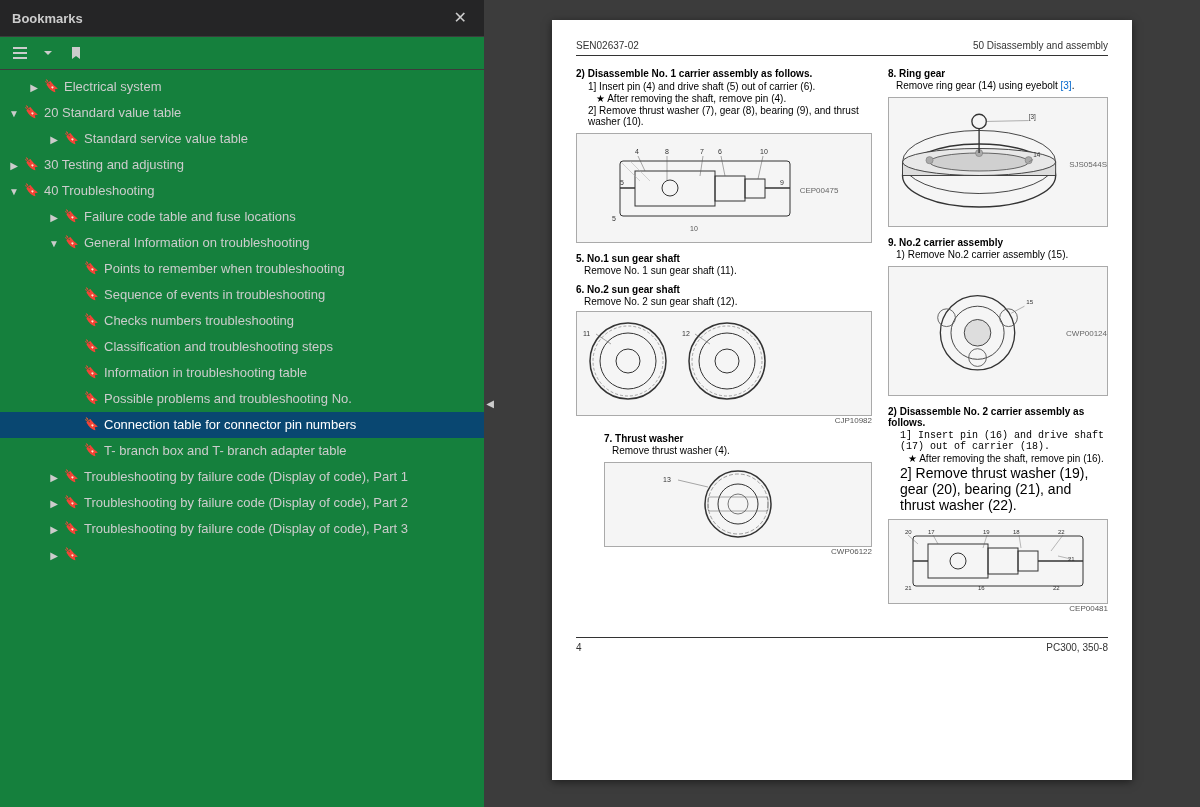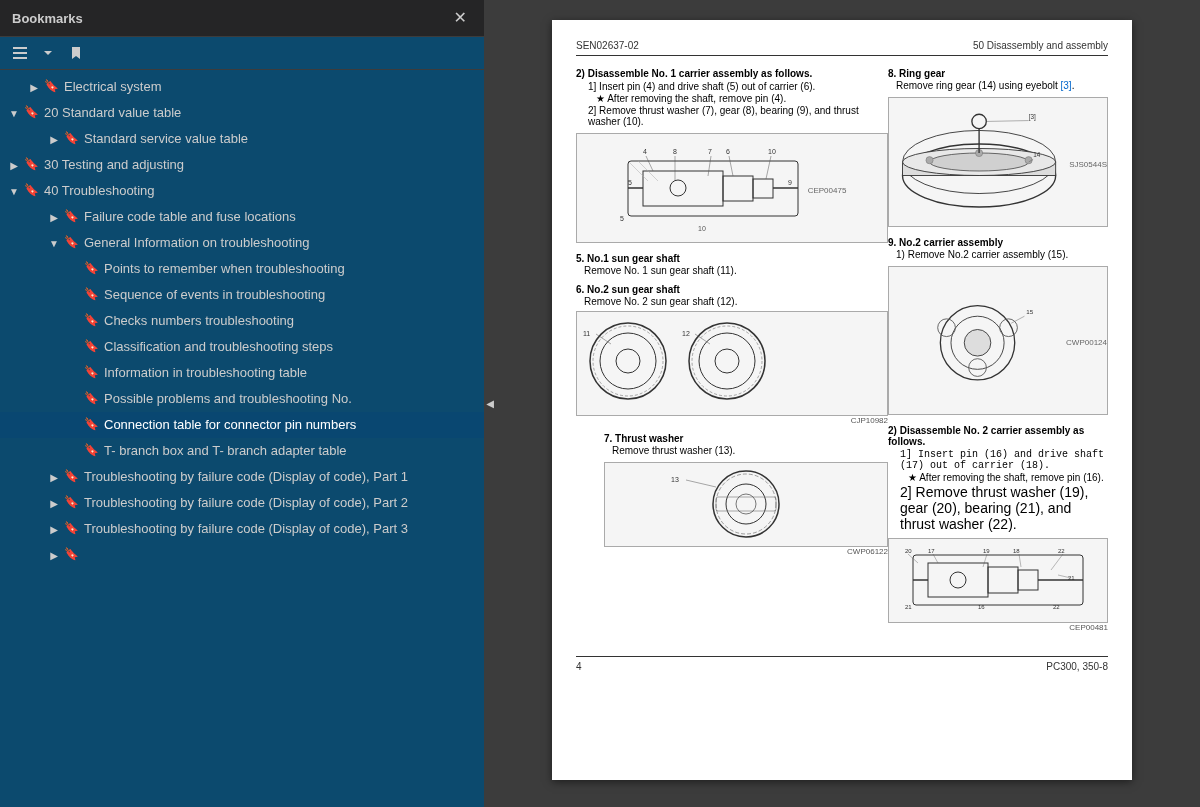--- a/index.html
+++ b/index.html
@@ -2,21 +2,21 @@
 <html><head>
   <meta charset="utf-8">
   <style>
     * { margin: 0; padding: 0; box-sizing: border-box; }
     body { font-family: 'Segoe UI', Arial, sans-serif; background: #2b2b2b; display: flex; width: 1200px; height: 807px; overflow: hidden; }
 
     
     .left-panel {
       width: 484px;
       min-width: 484px;
-      background: #0c4a6e;
+      background: #15803d;
       display: flex;
       flex-direction: column;
       color: #d4d4d4;
       font-size: 13px;
       position: relative;
     }
 
     .panel-header {
       display: flex;
       align-items: center;
@@ -372,21 +372,21 @@
 
 <div class="right-panel">
   <div class="doc-container">
     <div class="doc-page">
 
       <div class="doc-header">
         <span>SEN02637-02</span>
         <span>50 Disassembly and assembly</span>
       </div>
 
-      <div style="display:flex; ">
+      <div style="display:flex; gap:16px;">
 
         <div style="flex:1;">
 
           <div style="margin-bottom:10px;">
             <div style="font-size:10px; font-weight:bold; margin-bottom:2px;">2) Disassemble No. 1 carrier assembly as follows.</div>
             <div style="font-size:10px; padding-left:12px; margin-bottom:1px;">1]  Insert pin (4) and drive shaft (5) out of carrier (6).</div>
             <div style="font-size:10px; padding-left:20px; margin-bottom:1px;">★  After removing the shaft, remove pin (4).</div>
             <div style="font-size:10px; padding-left:12px; margin-bottom:4px;">2]  Remove thrust washer (7), gear (8), bearing (9), and thrust washer (10).</div>
 
             <div class="step-image">
@@ -452,21 +452,21 @@
                 <text x="2" y="20" font-size="7" fill="#333">12</text>
                 <line x1="15" y1="18" x2="30" y2="28" stroke="#555" stroke-width="0.5"></line>
               </svg>
               <div style="font-size:7px; color:#555; position:absolute; bottom:0; right:4px;"></div>
             </div>
             <div style="text-align:right; font-size:8px; color:#555;">CJP10982</div>
           </div>
 
           <div style="padding-left:28px;">
             <div style="font-size:10px; font-weight:bold; margin-bottom:1px;">7.  Thrust washer</div>
-            <div style="font-size:10px; padding-left:8px; margin-bottom:4px;">Remove thrust washer (13).</div>
+            <div style="font-size:10px; padding-left:8px; margin-bottom:4px;">Remove thrust washer (4).</div>
 
             <div class="step-image-sm">
               <svg width="160" height="75" viewBox="0 0 160 75">
                 <circle cx="80" cy="37" r="33" fill="none" stroke="#333" stroke-width="1.5"></circle>
                 <circle cx="80" cy="37" r="20" fill="none" stroke="#333" stroke-width="1"></circle>
 
                 <circle cx="80" cy="37" r="10" fill="none" stroke="#555" stroke-width="0.8"></circle>
                 <rect x="50" y="30" width="60" height="14" rx="2" fill="none" stroke="#555" stroke-width="0.5"></rect>
 
                 <circle cx="80" cy="37" r="30" fill="none" stroke="#444" stroke-width="0.5" stroke-dasharray="4,2"></circle>
@@ -508,21 +508,21 @@
                 <line x1="160" y1="57" x2="155" y2="60" stroke="#555" stroke-width="0.5"></line>
               </svg>
               <div class="img-label">SJS0544S</div>
             </div>
           </div>
 
           <div style="margin-bottom:10px;">
             <div style="font-size:10px; font-weight:bold; margin-bottom:1px;">9.  No.2 carrier assembly</div>
             <div style="font-size:10px; padding-left:8px; margin-bottom:4px;">1)  Remove No.2 carrier assembly (15).</div>
 
-            <div class="step-image" style="height:149px;align-items:center;">
+            <div class="step-image" style="height:130px;align-items:center;">
               <svg width="200" height="100" viewBox="0 0 200 100">
 
                 <circle cx="100" cy="52" r="42" fill="none" stroke="#333" stroke-width="1.5"></circle>
                 <circle cx="100" cy="52" r="30" fill="none" stroke="#333" stroke-width="1"></circle>
                 <circle cx="100" cy="52" r="15" fill="#ddd" stroke="#333" stroke-width="1"></circle>
 
                 <circle cx="65" cy="35" r="10" fill="none" stroke="#555" stroke-width="1"></circle>
                 <circle cx="135" cy="35" r="10" fill="none" stroke="#555" stroke-width="1"></circle>
                 <circle cx="100" cy="80" r="10" fill="none" stroke="#555" stroke-width="1"></circle>
 

